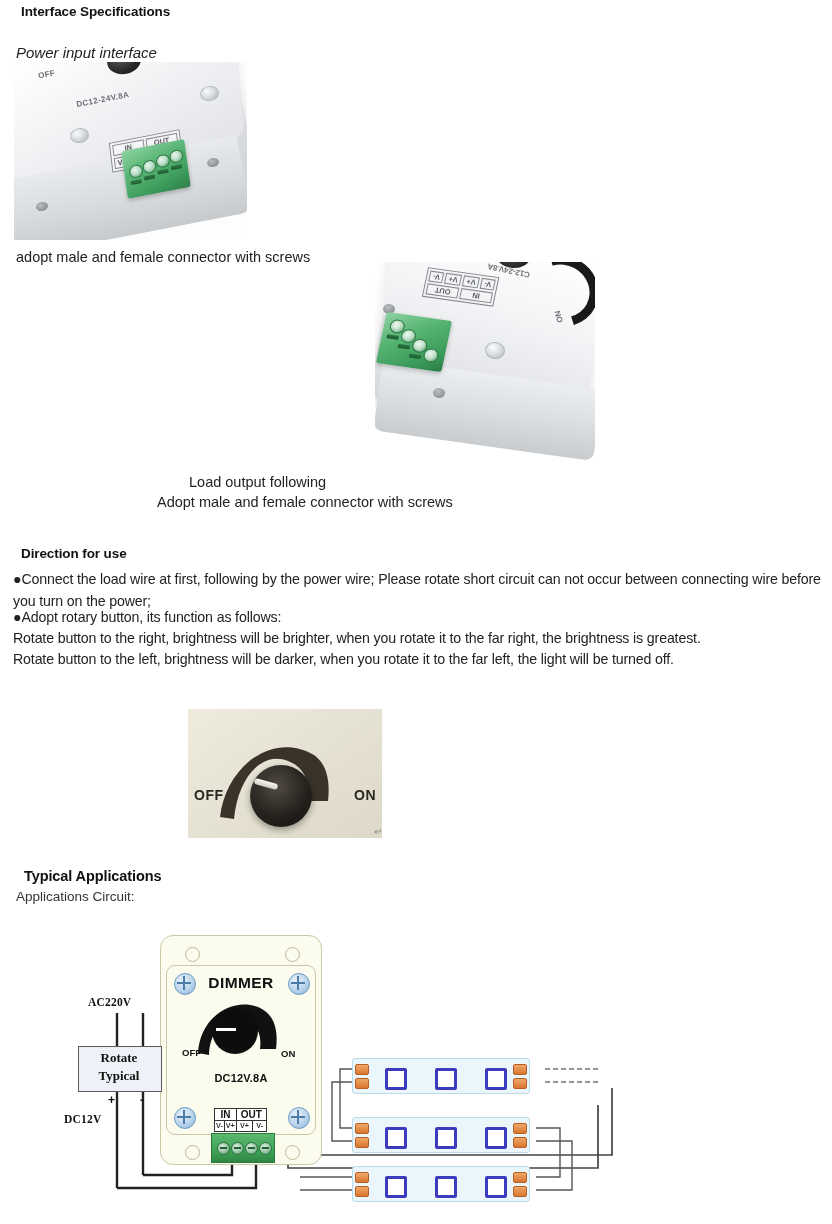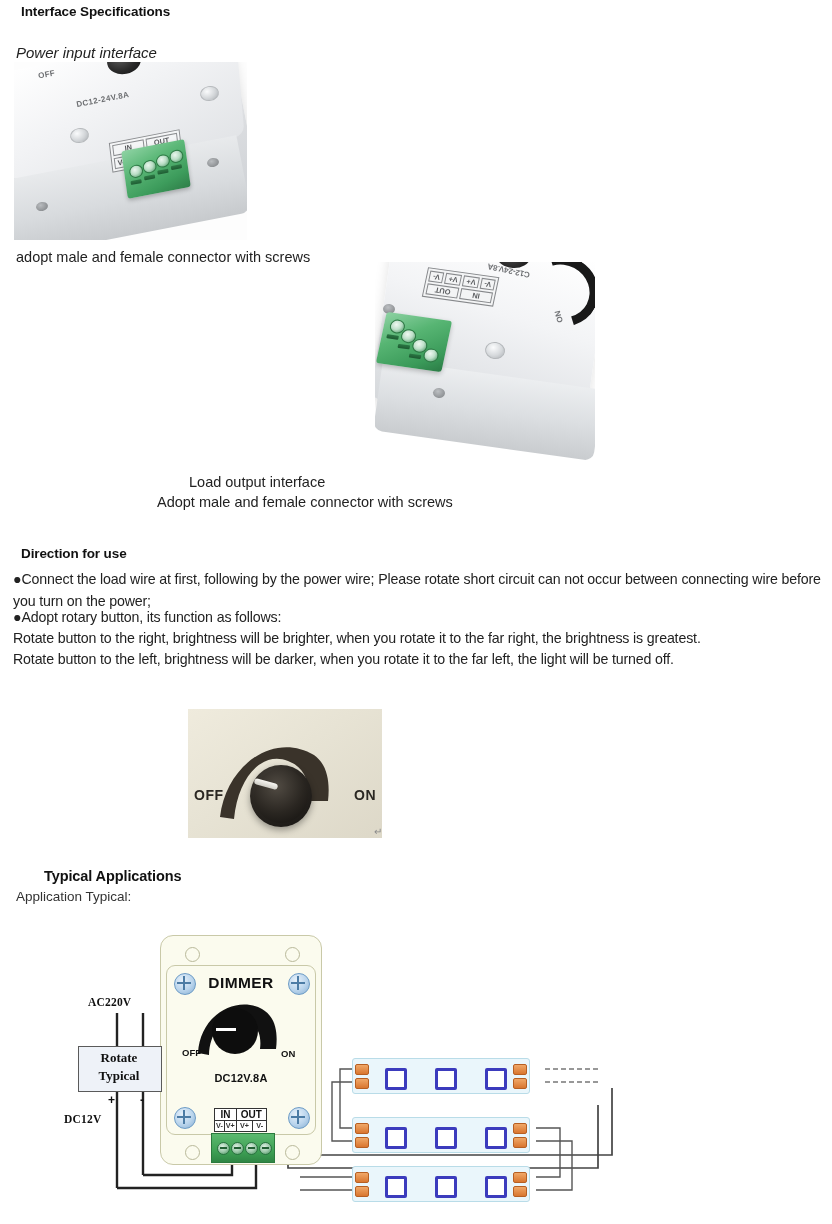--- a/index.html
+++ b/index.html
@@ -356,43 +356,43 @@
     <div class="hole" style="left:6px;top:6px;"></div>
     <div class="hole" style="left:19px;top:14px;"></div>
     <div class="hole" style="left:32px;top:22px;"></div>
     <div class="hole" style="left:45px;top:30px;"></div>
     <div class="slot" style="left:5px;top:22px;"></div>
     <div class="slot" style="left:18px;top:30px;"></div>
     <div class="slot" style="left:31px;top:38px;"></div>
   </div>
 </div>
 
-<div class="abs t-cap" style="left:189px;top:474px;">Load  output  interface</div>
+<div class="abs t-cap" style="left:189px;top:474px;">Load  output  following</div>
 <div class="abs t-cap" style="left:157px;top:494px;">Adopt male and female connector with screws</div>
 
 <div class="abs h-bold" style="left:13px;top:546px;">Direction for use</div>
 <div class="abs t-body" style="left:13px;top:568px;width:812px;line-height:22px;">●Connect the load wire at first, following by the power wire; Please rotate short circuit can not occur between connecting wire before you turn on the power;</div>
 <div class="abs t-body" style="left:13px;top:609px;">●Adopt rotary button, its function as follows:</div>
 <div class="abs t-body" style="left:13px;top:630px;">Rotate button to the right, brightness will be brighter, when you rotate it to the far right, the brightness is greatest.</div>
 <div class="abs t-body" style="left:13px;top:651px;">Rotate button to the left, brightness will be darker, when you rotate it to the far left, the light will be turned off.</div>
 
 <div class="photo" id="photo3">
   <div class="p3-bg"></div>
   <svg class="p3-arc" viewBox="0 0 116 104">
     <path d="M4 92 C 10 40, 58 6, 98 30 C 112 40, 114 58, 112 76 L 92 76 C 94 56, 88 42, 72 36 C 46 26, 22 52, 18 94 Z" fill="#3a332a"></path>
   </svg>
   <div class="p3-knob"></div>
   <div class="p3-point"></div>
   <div class="p3-off">OFF</div>
   <div class="p3-on">ON</div>
 </div>
 <div class="abs p3-mark" style="left:374px;top:826px;font-size:10px;color:#8a8a8a;">↵</div>
 
-<div class="abs h-bold" style="left:16px;top:868px;font-size:14.5px;margin-left:20px;">Typical Applications</div>
-<div class="abs t-small" style="left:16px;top:889px;">Application Typical:</div>
+<div class="abs h-bold" style="left:16px;top:868px;font-size:14.5px;">Typical Applications</div>
+<div class="abs t-small" style="left:16px;top:889px;">Applications Circuit:</div>
 
 <svg class="wire" width="832" height="1224">
 
   <line x1="117" y1="1013" x2="117" y2="1046" stroke="#222" stroke-width="2.4"></line>
   <line x1="143" y1="1013" x2="143" y2="1046" stroke="#222" stroke-width="2.4"></line>
 
   <line x1="117" y1="1090" x2="117" y2="1188" stroke="#222" stroke-width="2.4"></line>
   <line x1="143" y1="1090" x2="143" y2="1175" stroke="#222" stroke-width="2.4"></line>
 
   <polyline points="117,1188 256,1188 256,1160" fill="none" stroke="#222" stroke-width="2.4"></polyline>

